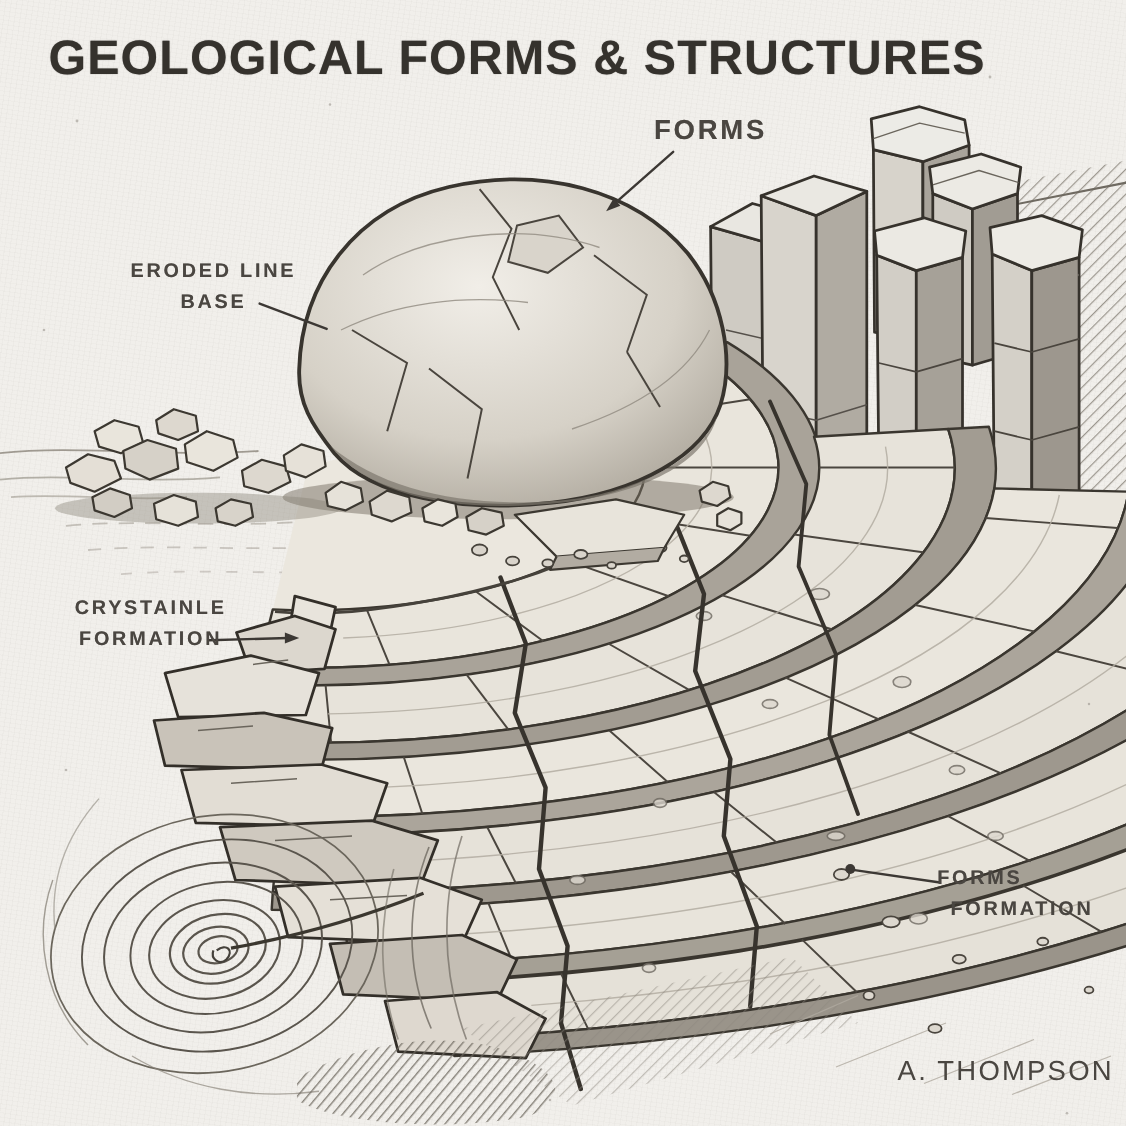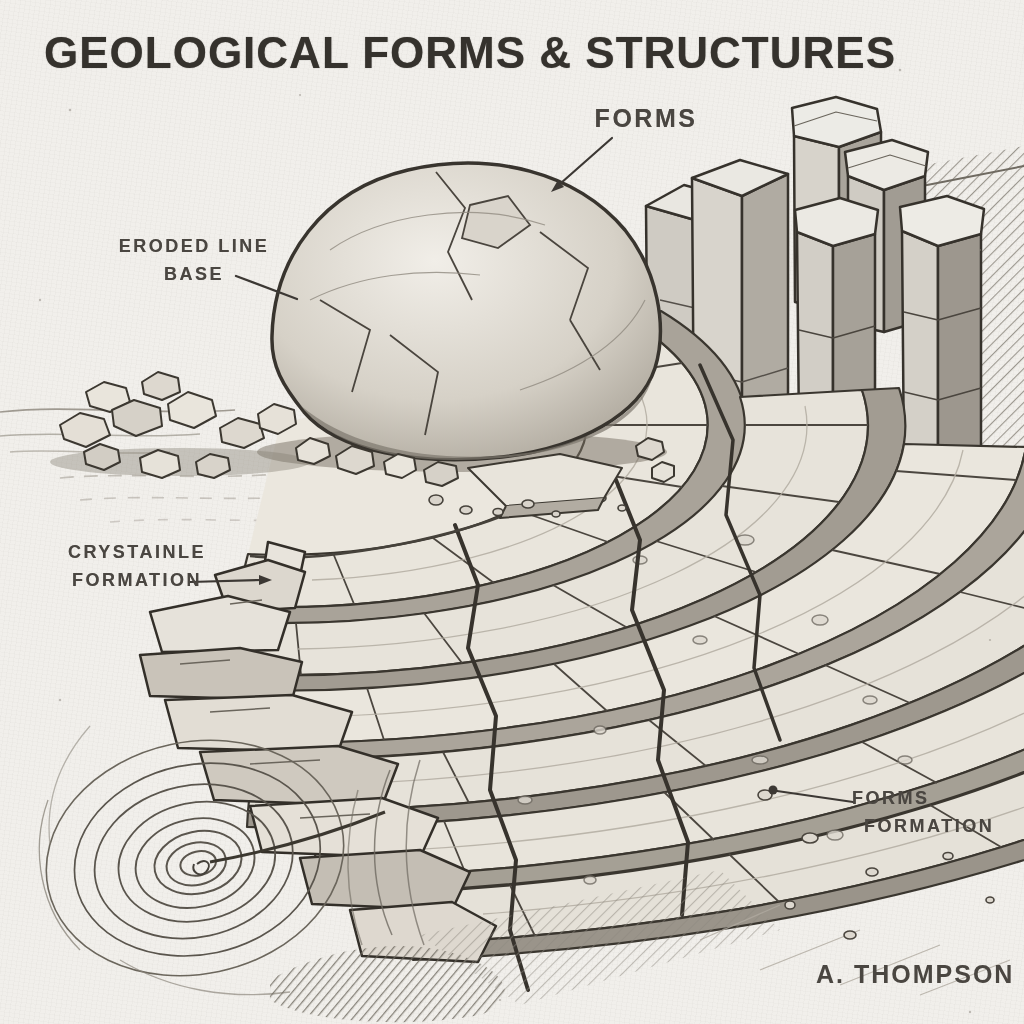--- a/index.html
+++ b/index.html
@@ -22,21 +22,21 @@
     font-size:44px;font-weight:700;letter-spacing:1px;white-space:nowrap;
     text-shadow:0 0 1px rgba(53,50,45,.55);
   }
   .lbl{font-size:18px;font-weight:700;letter-spacing:2.5px;line-height:28px;
        text-shadow:0 0 .5px rgba(74,70,65,.5);}
   .lbl-strata{left:566px;top:104px;width:160px;text-align:center;font-size:25px;}
   .lbl-eroded-base{left:104px;top:232px;width:180px;text-align:center;}
   .lbl-crystalline{left:52px;top:538px;width:170px;text-align:center;}
   .lbl-eroded-formation{left:852px;top:784px;width:150px;text-align:left;}
   .lbl-eroded-formation .l2{padding-left:12px;}
-  .signature{left:816px;top:960px;font-size:25px;font-weight:700;letter-spacing:2px;
+  .signature{left:816px;top:960px;font-size:25px;font-weight:400;letter-spacing:2px;
              color:var(--label-ink);}
 </style>
 </head>
 <body>
 
 <div class="canvas">
 
   <svg class="sketch-svg" viewBox="0 0 1024 1024" aria-hidden="true">
     <defs>
       <radialGradient id="boulderGrad" cx="0.42" cy="0.33" r="0.85">

